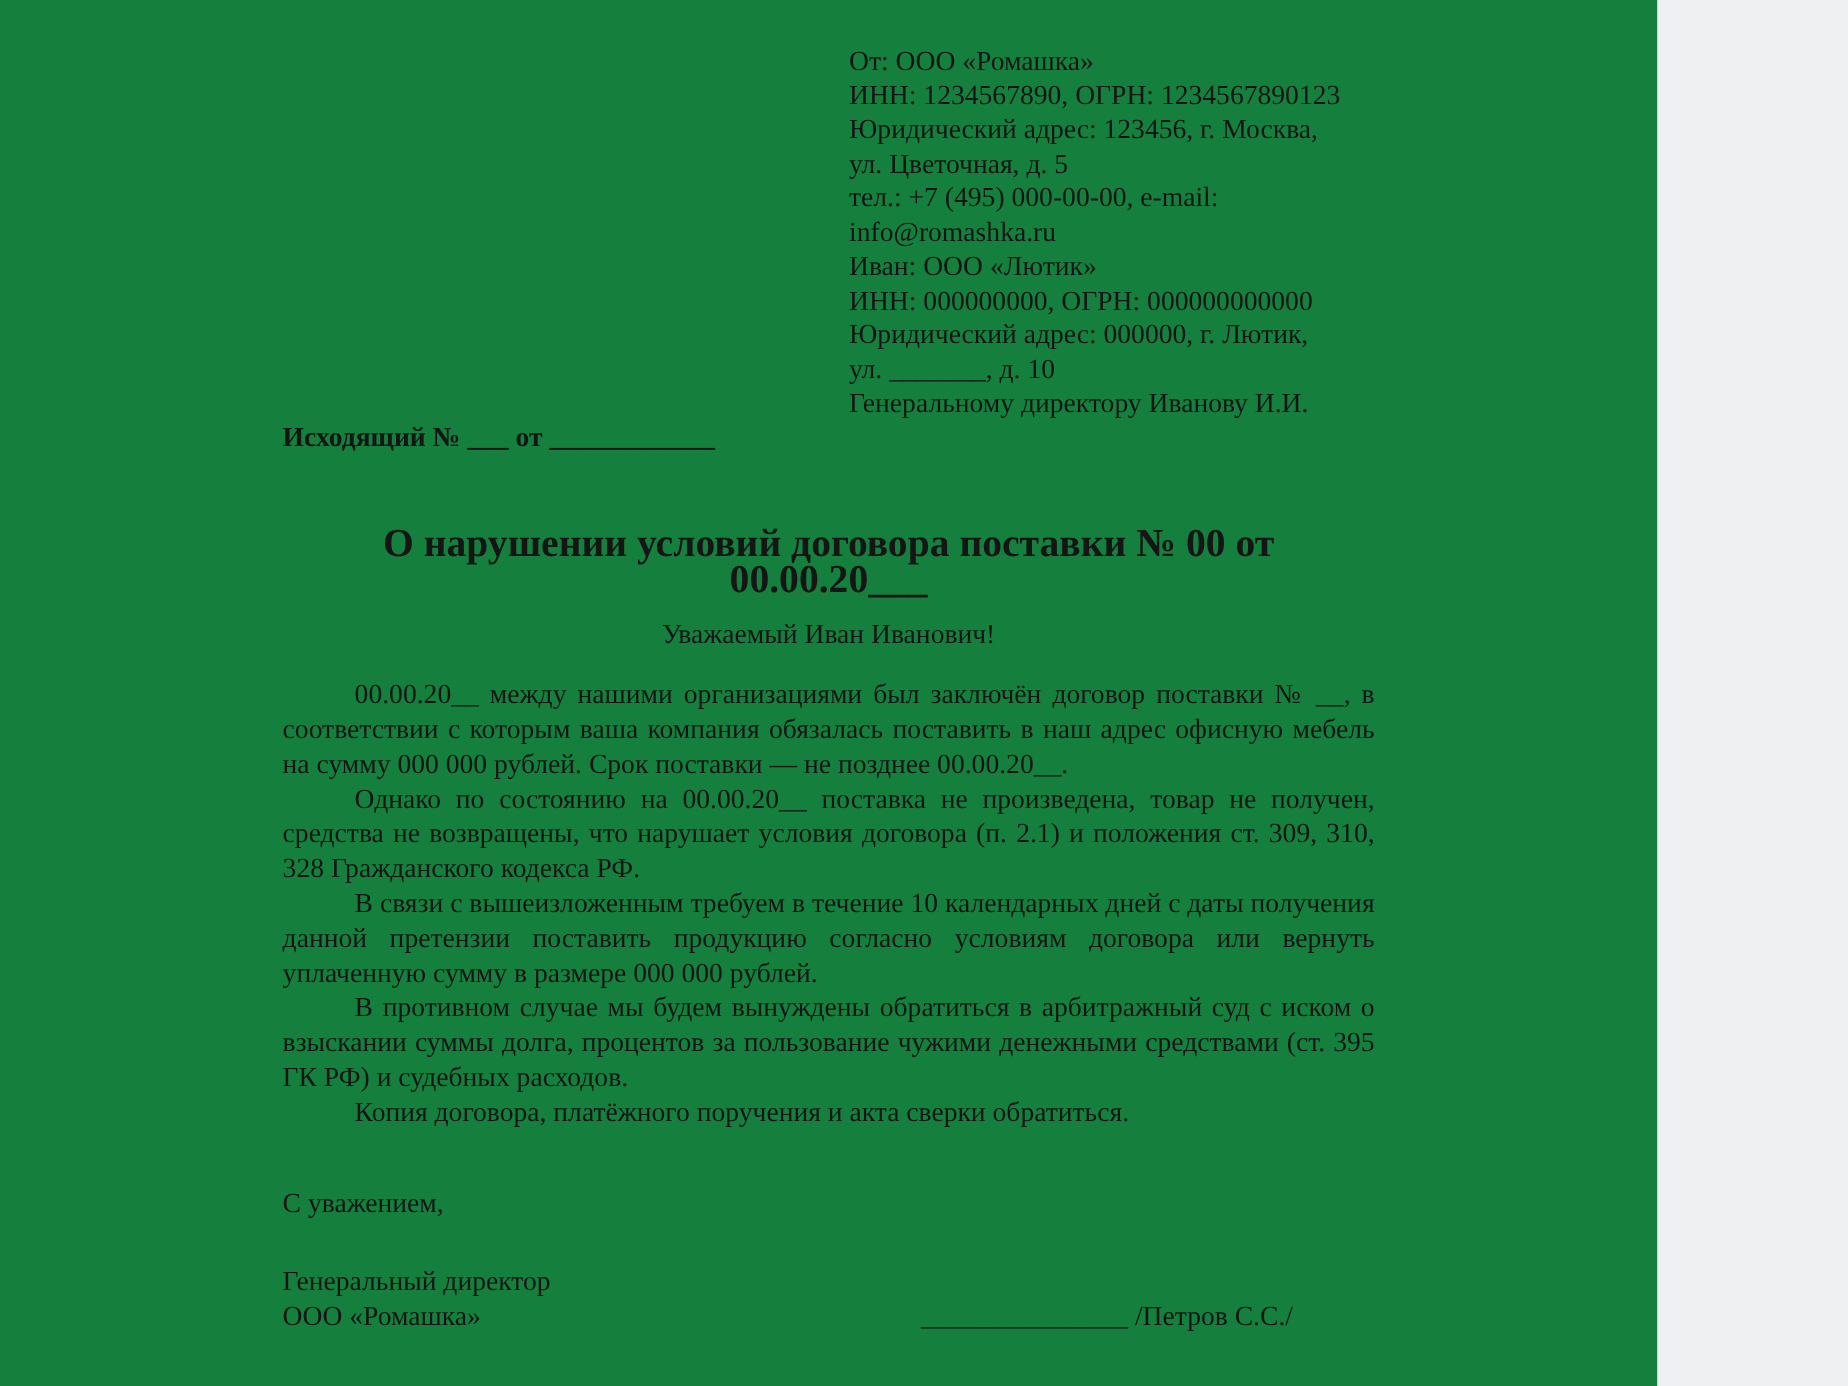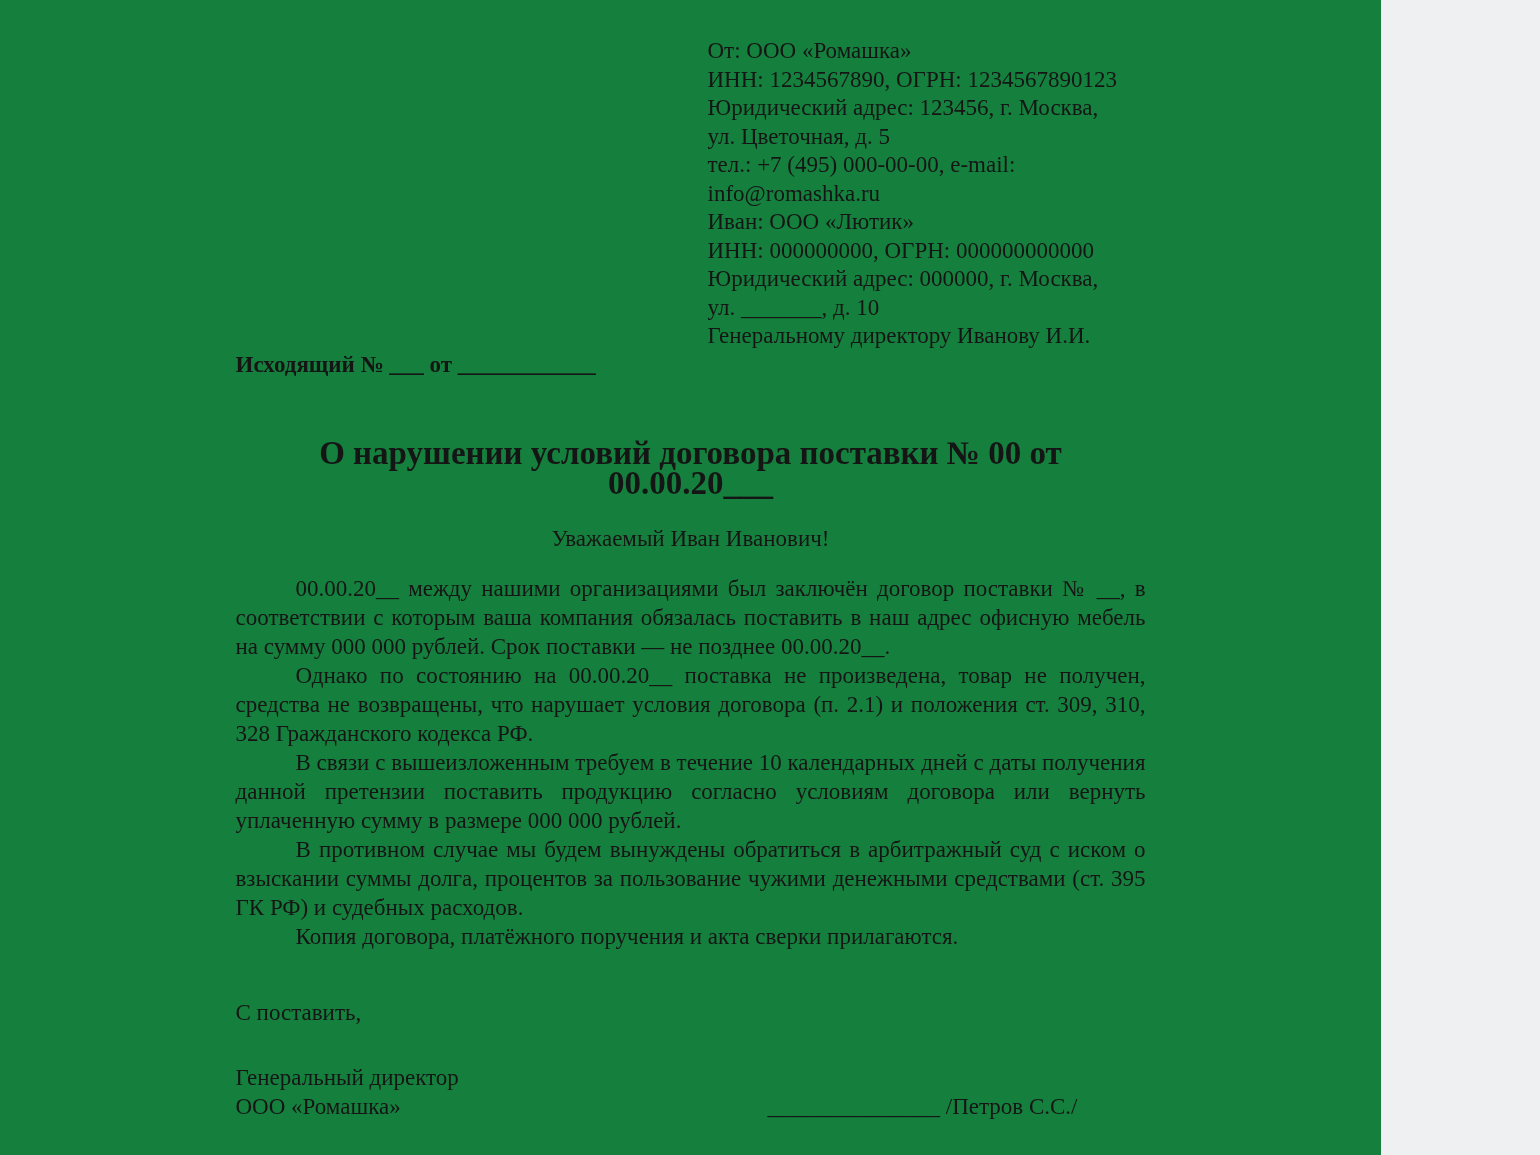--- a/index.html
+++ b/index.html
@@ -39,21 +39,21 @@
   }
   
   .title {
     margin-top: 59px;
     text-align: center;
     font-weight: bold;
     font-size: 33px;
     line-height: 30px;
   }
   .salutation {
-    margin-top: 27px;
+    margin-top: 17px;
     text-align: center;
     line-height: 28.5px;
   }
   
   .body-text {
     margin-top: 20px;
     line-height: 29px;
   }
   .body-text p {
     margin: 0;
@@ -86,40 +86,40 @@
 
     <div class="header-block">
       <div class="header-line">От: ООО «Ромашка»</div>
       <div class="header-line">ИНН: 1234567890, ОГРН: 1234567890123</div>
       <div class="header-line">Юридический адрес: 123456, г. Москва,</div>
       <div class="header-line">ул. Цветочная, д. 5</div>
       <div class="header-line">тел.: +7 (495) 000-00-00, e-mail:</div>
       <div class="header-line">info@romashka.ru</div>
       <div class="header-line">Иван: ООО «Лютик»</div>
       <div class="header-line">ИНН: 000000000, ОГРН: 000000000000</div>
-      <div class="header-line">Юридический адрес: 000000, г. Москва,</div>
+      <div class="header-line">Юридический адрес: 000000, г. Лютик,</div>
       <div class="header-line">ул. _______, д. 10</div>
       <div class="header-line">Генеральному директору Иванову И.И.</div>
     </div>
 
     <div class="outgoing">Исходящий № ___ от ____________</div>
 
     <div class="title">О нарушении условий договора поставки № 00 от 00.00.20___</div>
 
     <div class="salutation">Уважаемый Иван Иванович!</div>
 
     <div class="body-text">
       <p>00.00.20__ между нашими организациями был заключён договор поставки № __, в соответствии с которым ваша компания обязалась поставить в наш адрес офисную мебель на сумму 000 000 рублей. Срок поставки — не позднее 00.00.20__.</p>
       <p>Однако по состоянию на 00.00.20__ поставка не произведена, товар не получен, средства не возвращены, что нарушает условия договора (п. 2.1) и положения ст. 309, 310, 328 Гражданского кодекса РФ.</p>
       <p>В связи с вышеизложенным требуем в течение 10 календарных дней с даты получения данной претензии поставить продукцию согласно условиям договора или вернуть уплаченную сумму в размере 000 000 рублей.</p>
       <p>В противном случае мы будем вынуждены обратиться в арбитражный суд с иском о взыскании суммы долга, процентов за пользование чужими денежными средствами (ст. 395 ГК РФ) и судебных расходов.</p>
-      <p>Копия договора, платёжного поручения и акта сверки прилагаются.</p>
+      <p>Копия договора, платёжного поручения и акта сверки обратиться.</p>
     </div>
 
-    <div class="regards">С поставить,</div>
+    <div class="regards">С уважением,</div>
 
     <div class="closing-row">
       <div>
         <div>Генеральный директор</div>
         <div>ООО «Ромашка»</div>
       </div>
       <div class="signature">
         <span>_______________</span>
         <span>/Петров С.С./</span>
       </div>

